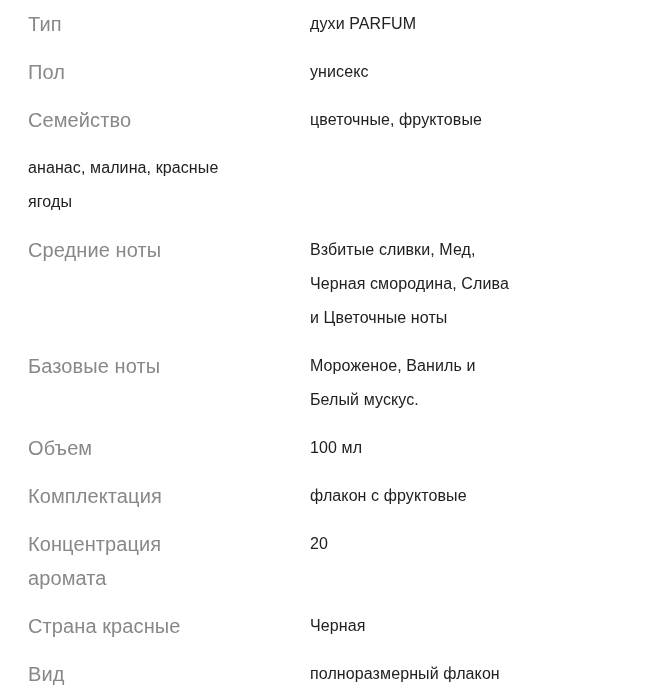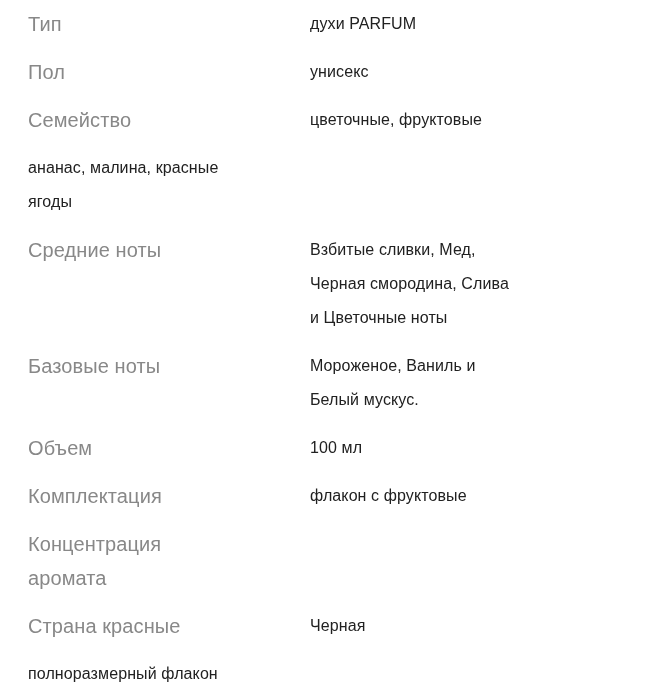--- a/index.html
+++ b/index.html
@@ -87,23 +87,25 @@
   </div>
 
   <div class="spec-row">
     <div class="spec-label">Комплектация</div>
     <div class="spec-value">флакон с фруктовые</div>
   </div>
 
   <div class="spec-row">
     <div class="spec-label">Концентрация
 аромата</div>
+    <div class="spec-value">20</div>
   </div>
 
   <div class="spec-row">
     <div class="spec-label">Страна красные</div>
     <div class="spec-value">Черная</div>
   </div>
 
   <div class="spec-row">
+    <div class="spec-label">Вид</div>
     <div class="spec-value">полноразмерный флакон</div>
   </div>
 </div>
 
 </body></html>

